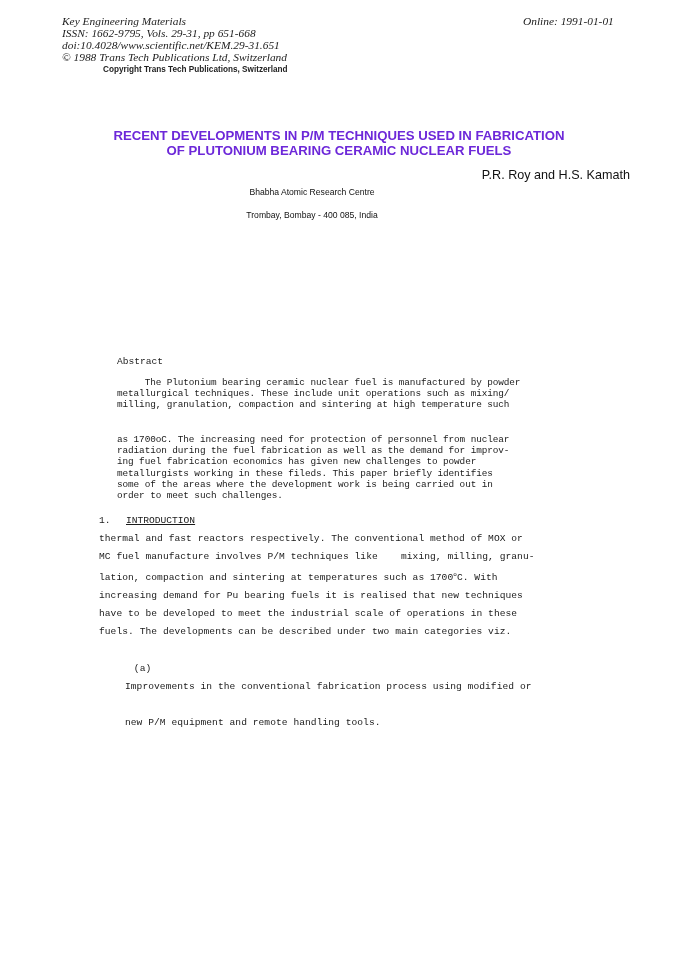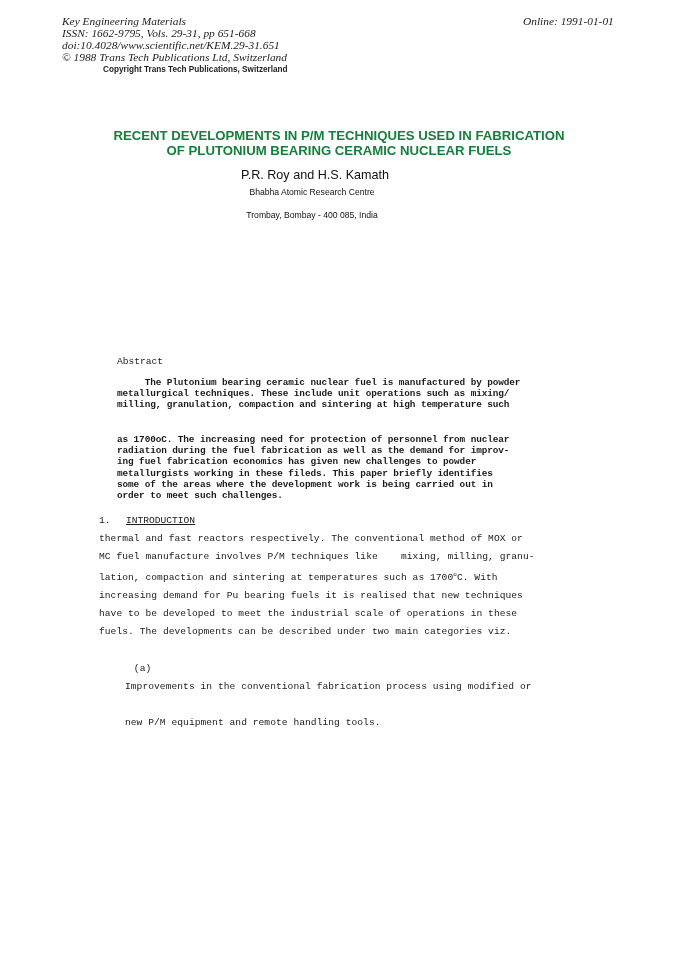--- a/index.html
+++ b/index.html
@@ -1,24 +1,24 @@
 <!DOCTYPE html>
 <html><head>
   <meta charset="utf-8">
   <style>
     html, body { margin: 0; padding: 0; background: #ffffff; }
     body { width: 678px; height: 959px; position: relative; overflow: hidden; color: #111; }
     .abs { position: absolute; white-space: nowrap; }
     .hdr { font-family: "Liberation Serif", "DejaVu Serif", serif; font-style: italic; font-size: 11.4px; line-height: 12px; color: #222; }
     .copy { font-family: "Liberation Sans", "DejaVu Sans", sans-serif; font-size: 8.2px; font-weight: bold; color: #222; }
-    .title { font-family: "Liberation Sans", "DejaVu Sans", sans-serif; font-weight: bold; font-size: 13.2px; line-height: 15px; text-align: center; width: 678px; left: 0; color: #15803d; }
-    .authors { font-family: "Liberation Sans", "DejaVu Sans", sans-serif; font-size: 12.6px; text-align: center; width: 630px; left: 0; }
+    .title { font-family: "Liberation Sans", "DejaVu Sans", sans-serif; font-weight: bold; font-size: 13.2px; line-height: 15px; text-align: center; width: 678px; left: 0; color: #6d28d9; }
+    .authors { font-family: "Liberation Sans", "DejaVu Sans", sans-serif; font-size: 12.6px; text-align: right; width: 630px; left: 0; }
     .affil { font-family: "Liberation Sans", "DejaVu Sans", sans-serif; font-size: 8.6px; text-align: center; width: 624px; left: 0; line-height: 11px; }
     .tw { font-family: "Liberation Mono", "DejaVu Sans Mono", monospace; font-size: 9.5px; color: #1a1a1a; }
-    .abs-text { font-size: 9.4px; letter-spacing: -0.1px; line-height: 11.1px; font-weight: bold; }
+    .abs-text { font-size: 9.4px; letter-spacing: -0.1px; line-height: 11.1px; }
     .intro-text { font-size: 9.6px; letter-spacing: 0.05px; line-height: 18.1px; }
     .ul { text-decoration: underline; }
     sup { font-size: 6px; vertical-align: 4px; }
   </style>
 </head>
 <body>
 
 <div>
 
   <div class="abs hdr" style="left:62px; top:15px;">Key Engineering Materials</div>

